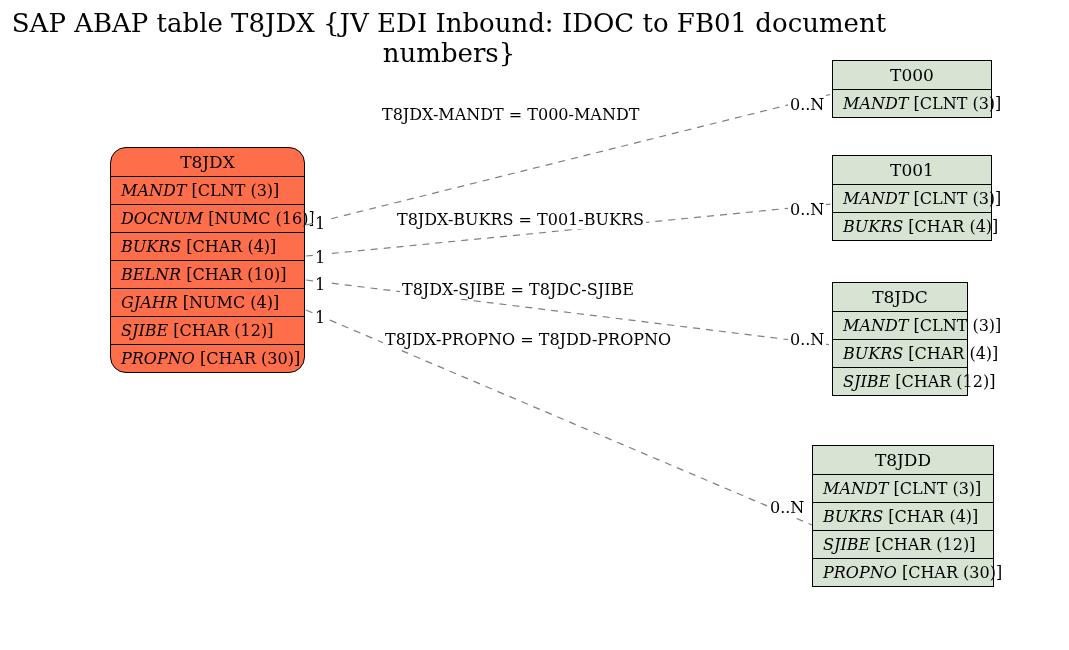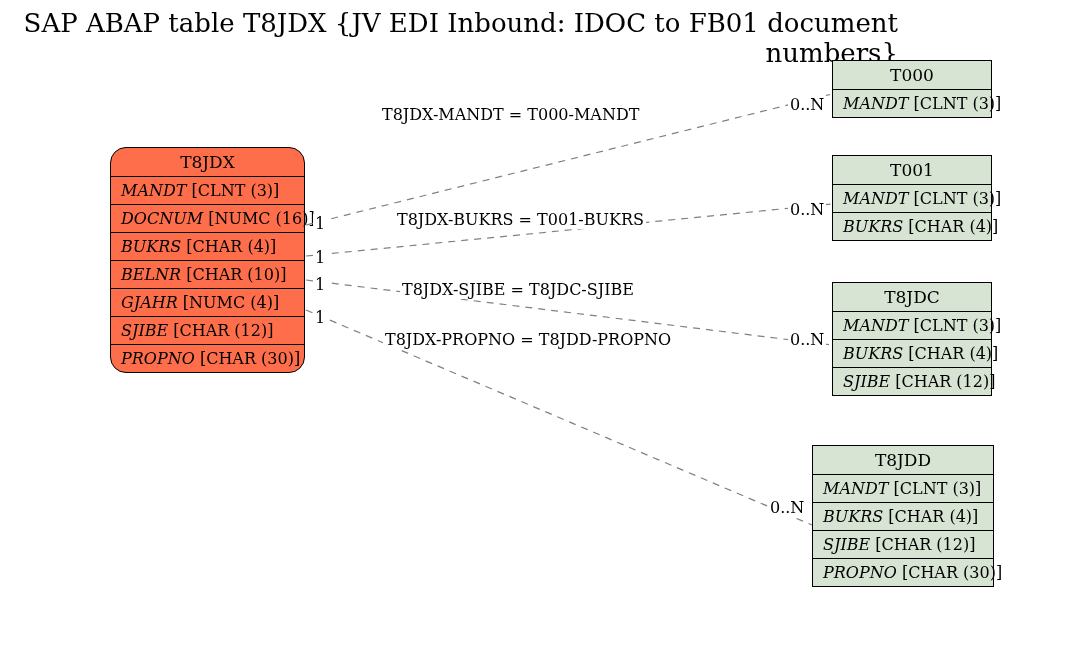--- a/index.html
+++ b/index.html
@@ -9,21 +9,21 @@
     height: 650px;
     background: #fff;
     font-family: "DejaVu Serif", Georgia, serif;
     color: #000;
   }
   .title {
     position: absolute;
     top: 8px;
     left: 0;
     width: 898px;
-    text-align: right;
+    text-align: center;
     font-size: 26px;
   }
   .table-box {
     position: absolute;
     border: 1px solid #000;
     box-sizing: border-box;
   }
   .table-box .hdr {
     font-weight: normal;
     text-align: center;
@@ -79,21 +79,21 @@
   <div class="hdr">T000</div>
   <div class="row"><span class="fld">MANDT</span> <span>[CLNT (3)]</span></div>
 </div>
 
 <div class="table-box ref" style="left:832px; top:155px; width:160px;">
   <div class="hdr">T001</div>
   <div class="row"><span class="fld">MANDT</span> <span>[CLNT (3)]</span></div>
   <div class="row"><span class="fld">BUKRS</span> <span>[CHAR (4)]</span></div>
 </div>
 
-<div class="table-box ref" style="left:832px; top:282px; width:160px;">
+<div class="table-box ref" style="left:832px; top:282px; width:136px;">
   <div class="hdr">T8JDC</div>
   <div class="row"><span class="fld">MANDT</span> <span>[CLNT (3)]</span></div>
   <div class="row"><span class="fld">BUKRS</span> <span>[CHAR (4)]</span></div>
   <div class="row"><span class="fld">SJIBE</span> <span>[CHAR (12)]</span></div>
 </div>
 
 <div class="table-box ref" style="left:812px; top:445px; width:182px;">
   <div class="hdr">T8JDD</div>
   <div class="row"><span class="fld">MANDT</span> <span>[CLNT (3)]</span></div>
   <div class="row"><span class="fld">BUKRS</span> <span>[CHAR (4)]</span></div>

